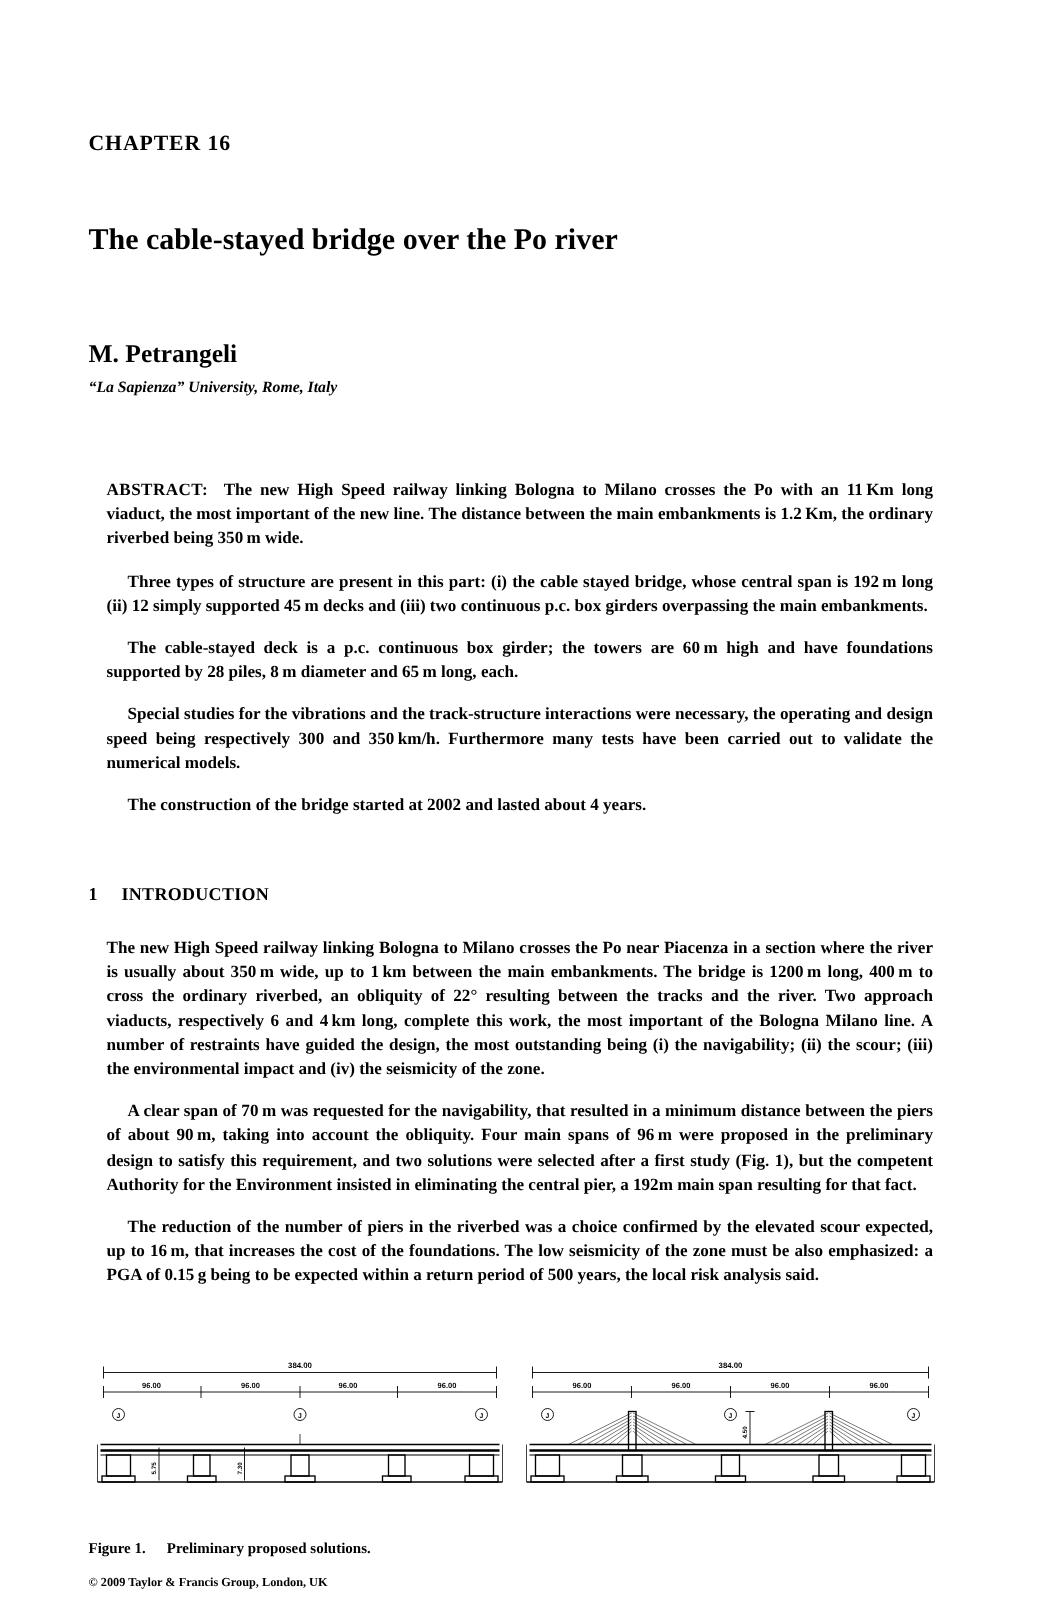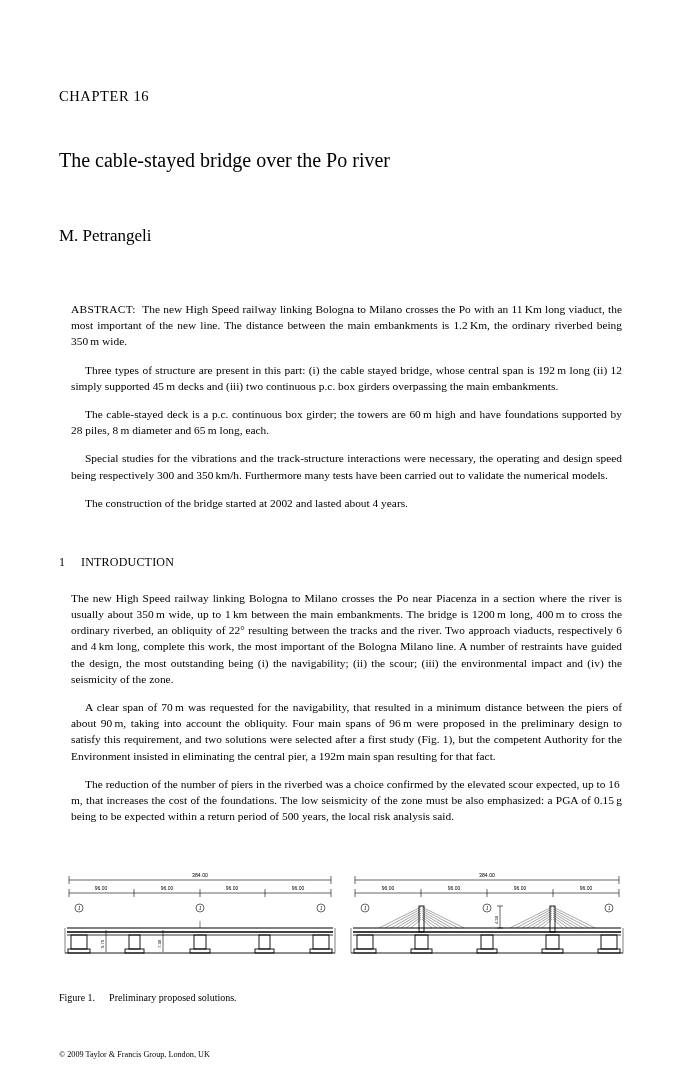--- a/index.html
+++ b/index.html
@@ -13,20 +13,21 @@
     position: relative;
     font-family: "Liberation Serif", serif;
     color: #000000;
     overflow: hidden;
   }
   .page {
     position: absolute;
     left: 0; top: 0;
     width: 693px;
     height: 1075px;
+    font-weight: bold;
   }
   .content {
     position: absolute;
     left: 59px;
     top: 0;
     width: 575px;
   }
   .chapter-label {
     margin-top: 88px;
     font-size: 14.5px;
@@ -111,20 +112,21 @@
 
 <div class="page">
 
   <div class="content">
 
     <div class="chapter-label">CHAPTER 16</div>
 
     <div class="chapter-title">The cable-stayed bridge over the Po river</div>
 
     <div class="author">M. Petrangeli</div>
+    <div class="affiliation">“La Sapienza” University, Rome, Italy</div>
 
     <div class="abstract">
       <p class="para first"><span class="lead">ABSTRACT:</span>&nbsp;&nbsp;<span>The new High Speed railway linking Bologna to Milano crosses the Po with an 11 Km long viaduct, the most important of the new line. The distance between the main embankments is 1.2 Km, the ordinary riverbed being 350 m wide.</span></p>
       <p class="para">Three types of structure are present in this part: (i) the cable stayed bridge, whose central span is 192 m long (ii) 12 simply supported 45 m decks and (iii) two continuous p.c. box girders overpassing the main embankments.</p>
       <p class="para">The cable-stayed deck is a p.c. continuous box girder; the towers are 60 m high and have foundations supported by 28 piles, 8 m diameter and 65 m long, each.</p>
       <p class="para">Special studies for the vibrations and the track-structure interactions were necessary, the operating and design speed being respectively 300 and 350 km/h. Furthermore many tests have been carried out to validate the numerical models.</p>
       <p class="para">The construction of the bridge started at 2002 and lasted about 4 years.</p>
     </div>
 
     <div class="section-head">

